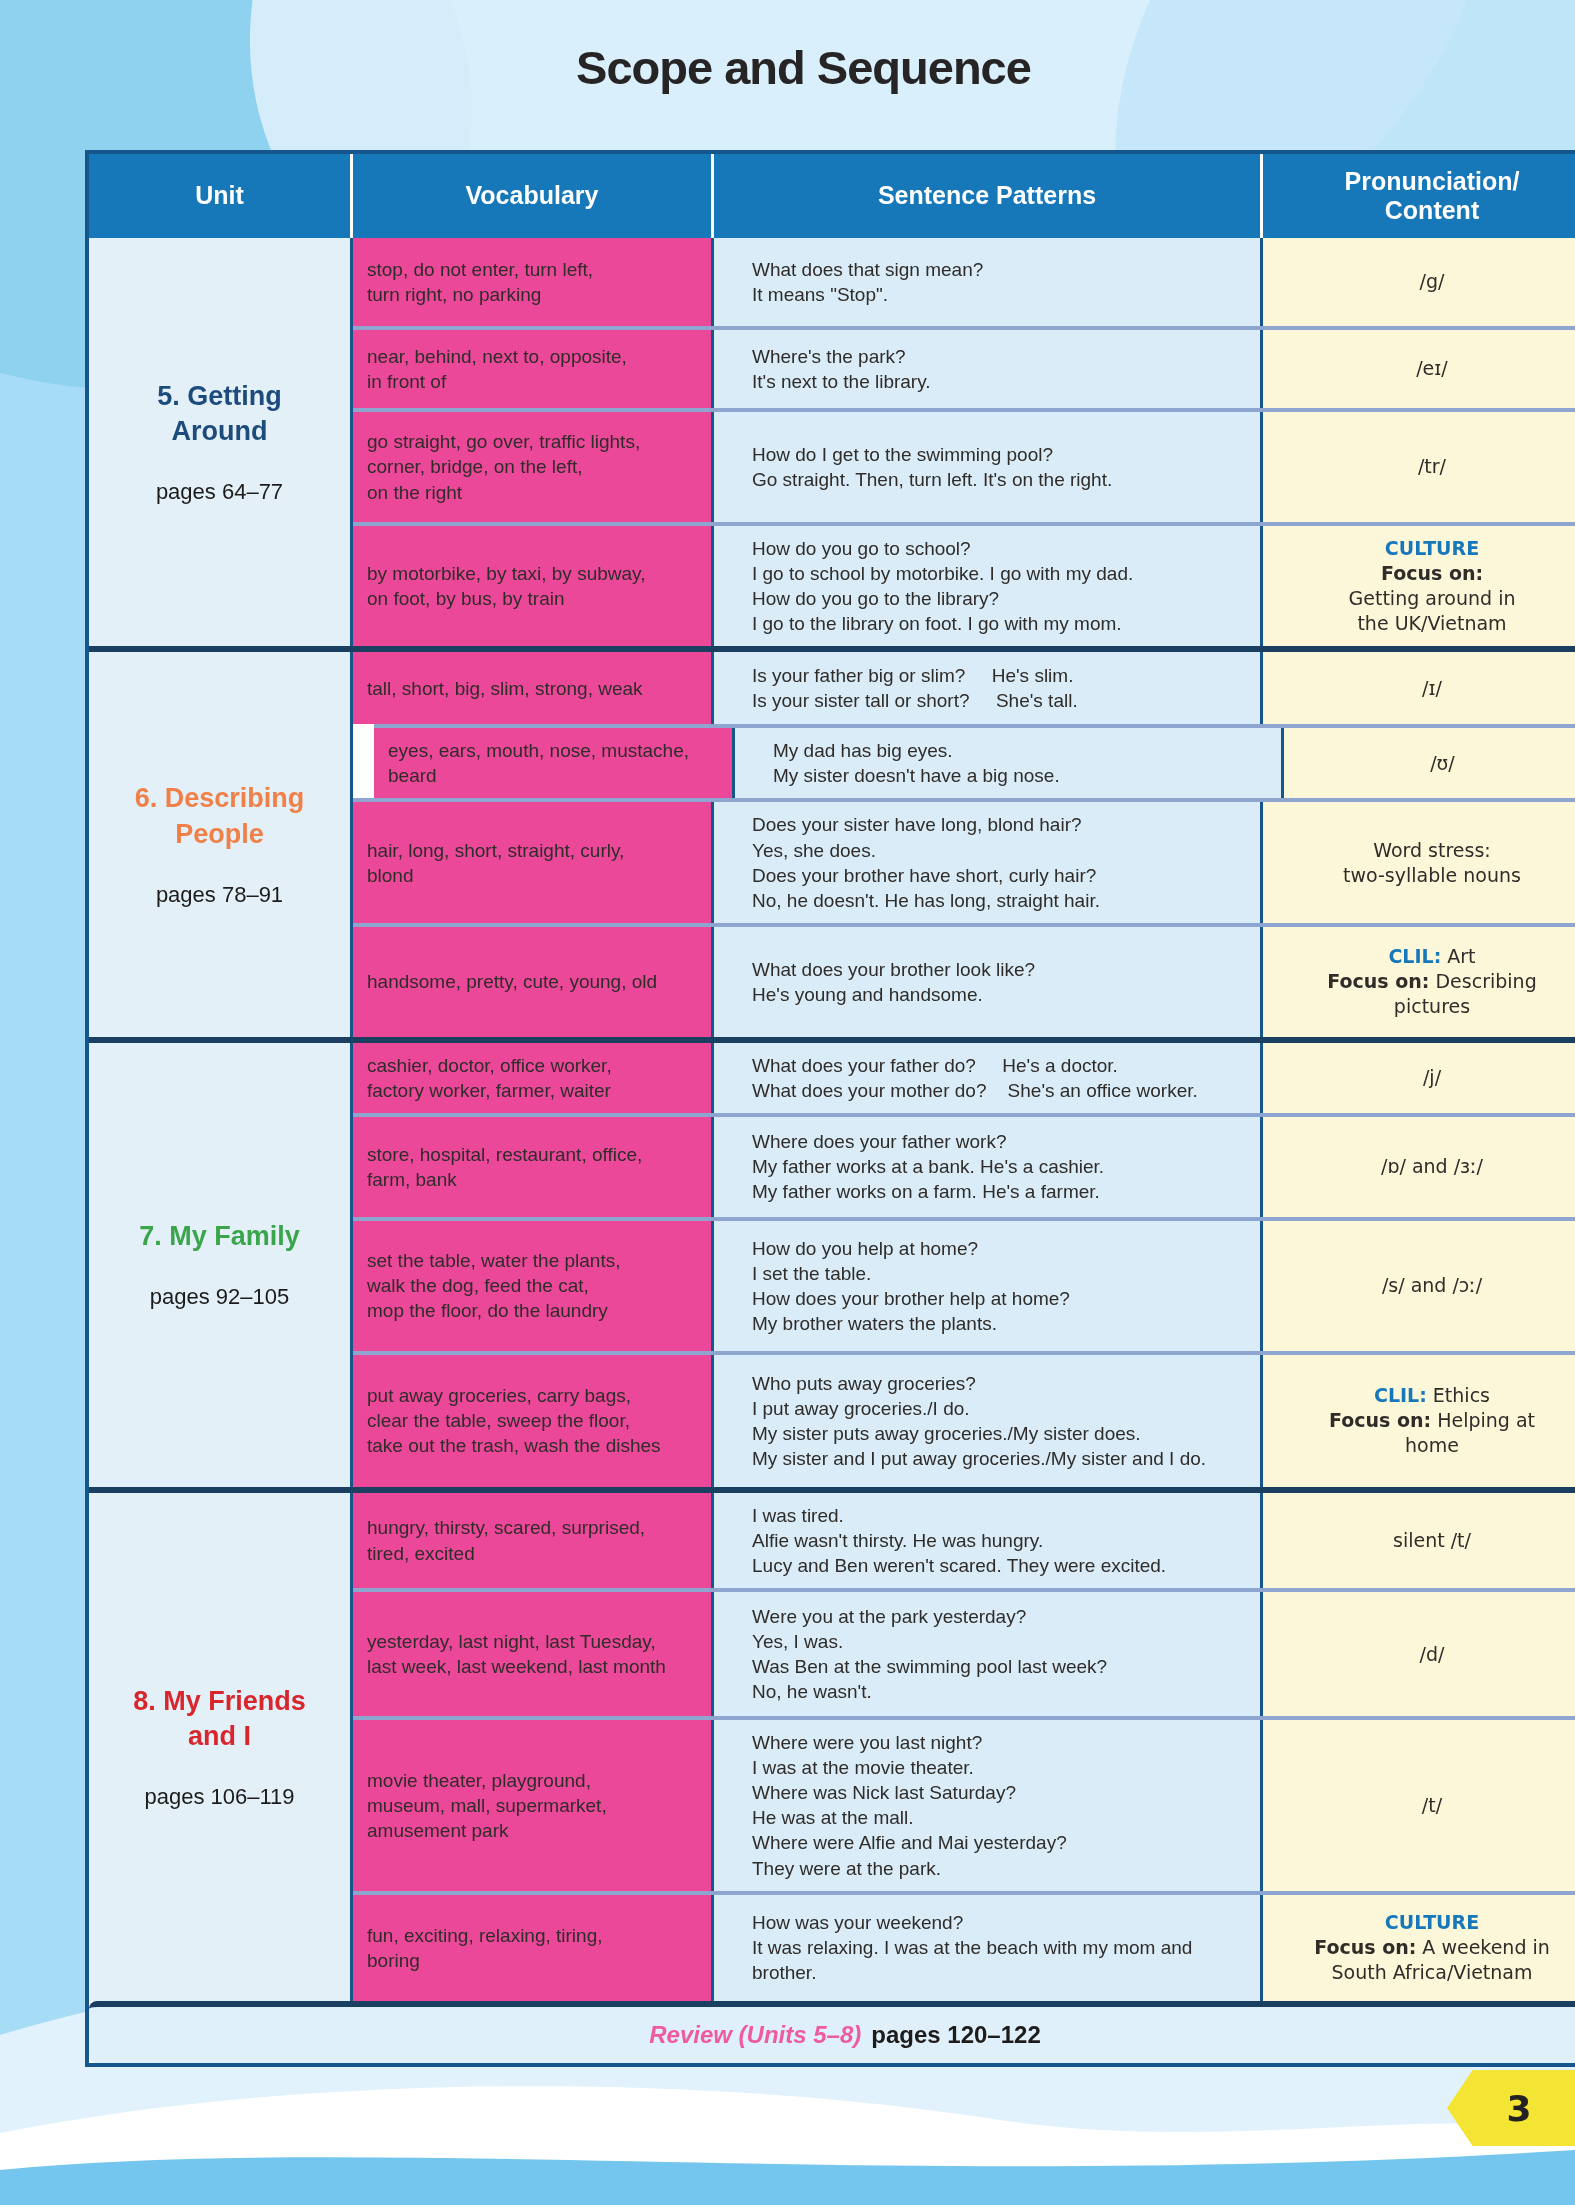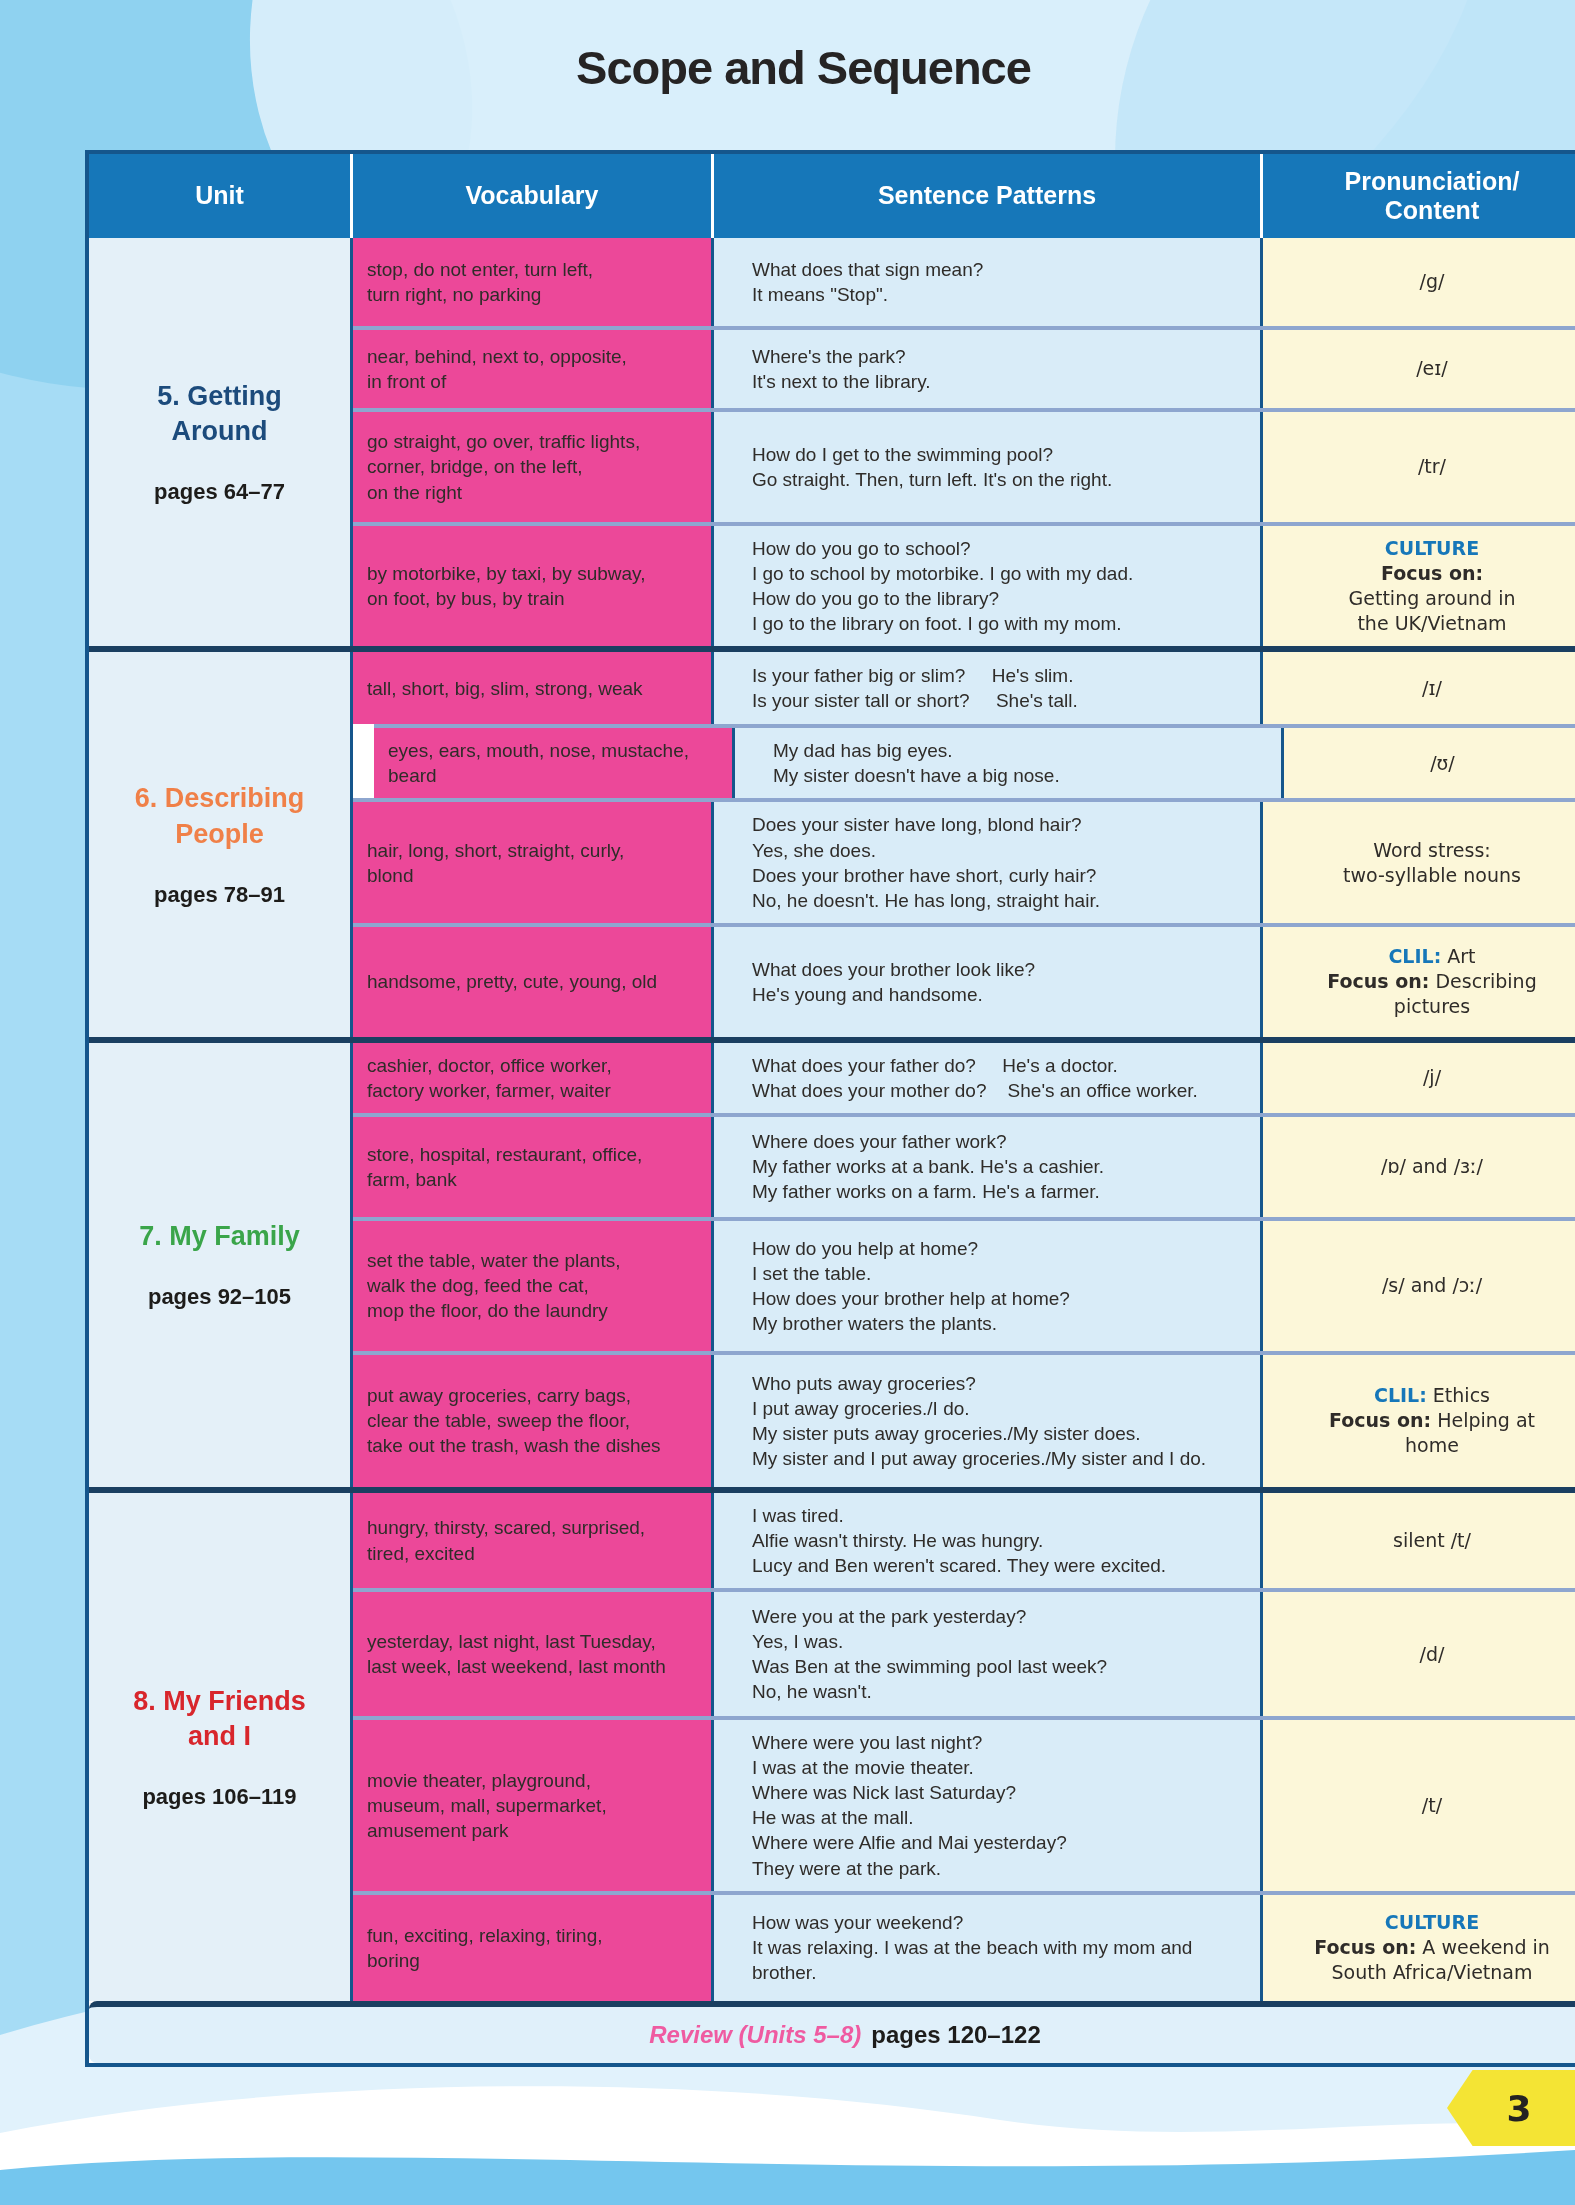--- a/index.html
+++ b/index.html
@@ -32,21 +32,21 @@
   .th:last-child{border-right:none;}
 
   .unit-band{display:grid;grid-template-columns:264px 1fr;}
   .unit-band + .unit-band{border-top:6px solid #1a3f61;}
   .unit-cell{
     background:#e4f0f8;border-right:3px solid #15568c;box-sizing:border-box;
     display:flex;flex-direction:column;align-items:center;justify-content:center;
     gap:30px;text-align:center;padding:20px;
   }
   .unit-title{font-size:27px;font-weight:bold;line-height:1.3;}
-  .unit-pages{font-size:22px;font-weight:bold;color:#1d1c1a;}
+  .unit-pages{font-size:22px;font-weight:normal;color:#1d1c1a;}
 
   .unit-rows{display:flex;flex-direction:column;}
   .sub-row{display:grid;grid-template-columns:361px 549px 1fr;}
   .sub-row + .sub-row{border-top:4px solid #8ea6cf;}
   .cell{
     box-sizing:border-box;padding:10px 14px;display:flex;align-items:center;
     font-size:19px;line-height:1.32;color:#2f2c29;
   }
   .cell.vocab{background:#ec4899;border-right:3px solid #15568c;}
   .cell.sent{background:#d9ecf8;border-right:3px solid #15568c;padding-left:38px;}

